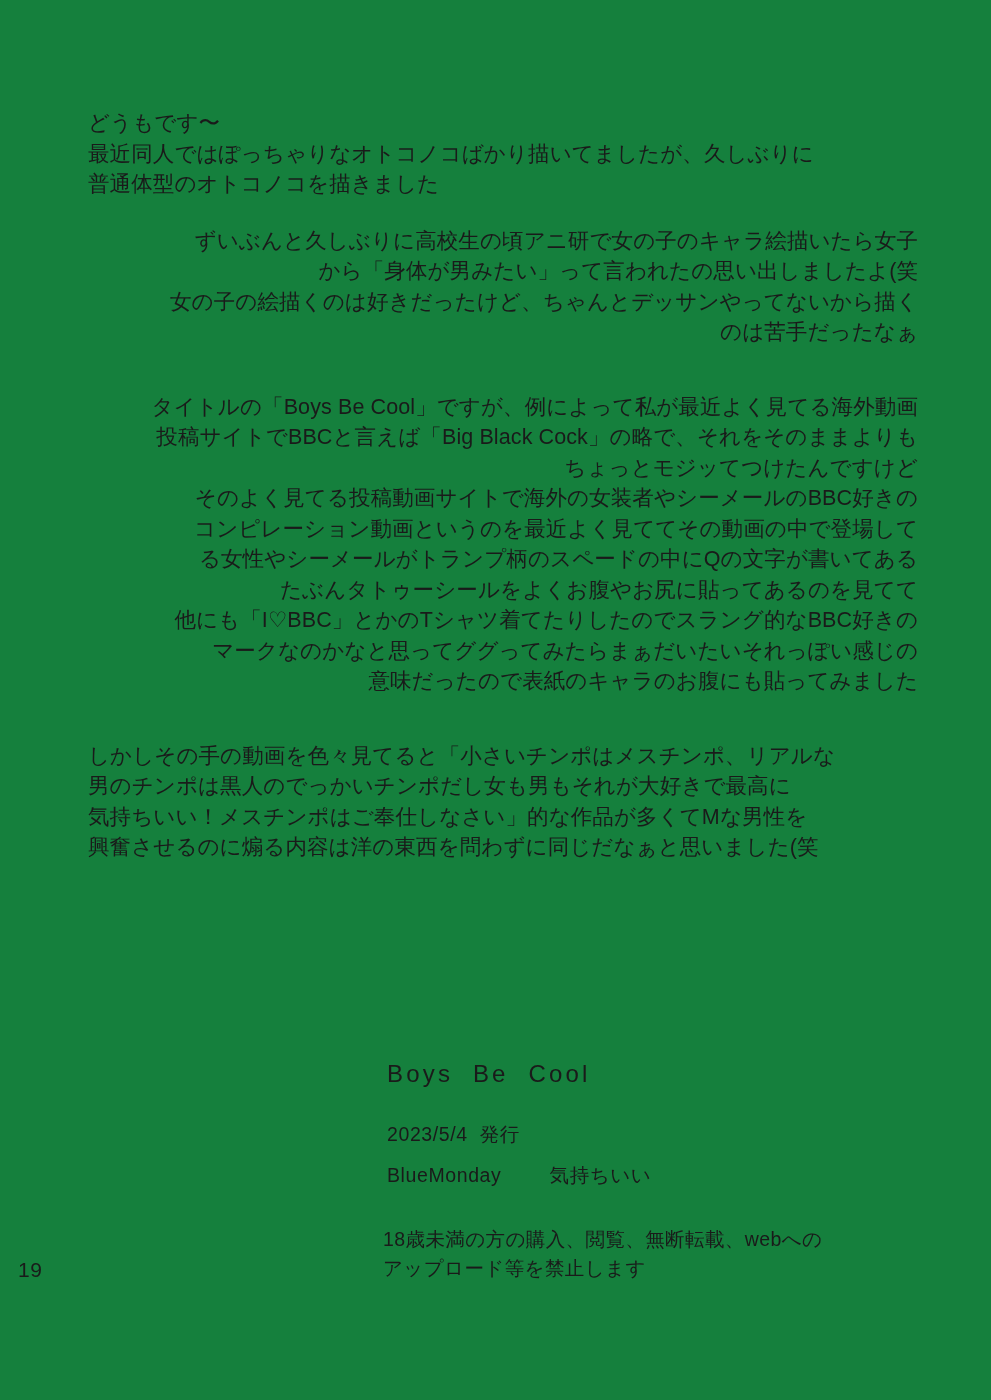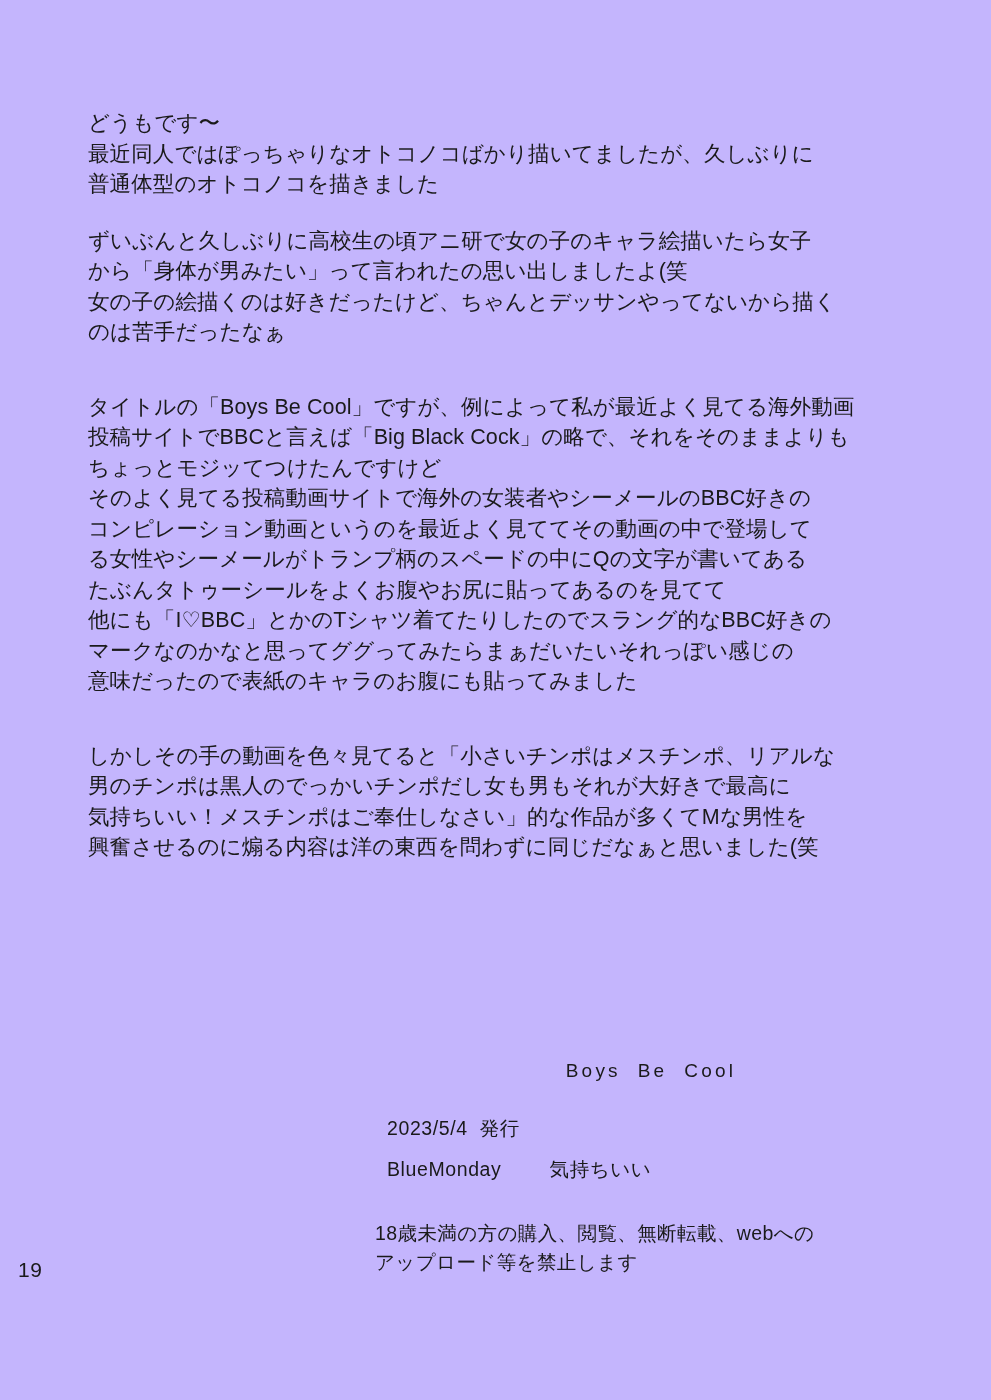--- a/index.html
+++ b/index.html
@@ -11,69 +11,69 @@
     width: 991px;
     height: 1400px;
     position: relative;
     font-family: "Liberation Sans", sans-serif;
     color: #1a1a1a;
     overflow: hidden;
   }
   .page {
     position: absolute;
     inset: 0;
-    background: #c4b5fd;
+    background: #15803d;
     padding-left: 35px;
   }
   .afterword {
     position: absolute;
     left: 88px;
     top: 108px;
     width: 830px;
   }
   .para {
     margin: 0 0 26px 0;
     font-size: 21.5px;
     line-height: 1.42;
     letter-spacing: 0.1px;
     white-space: pre-wrap;
     font-family: "Liberation Sans", sans-serif;
   }
   .para.gap-big {
     margin-bottom: 44px;
+    text-align: right;
   }
   .colophon {
     position: absolute;
     left: 375px;
     top: 1060px;
     width: 540px;
   }
   .colophon-title {
-    font-size: 19px;
+    font-size: 24px;
     letter-spacing: 3.2px;
     margin: 0 0 32px 12px;
     white-space: pre;
-    text-align: center;
   }
   .colophon-line {
     font-size: 19.5px;
     line-height: 1.5;
     margin: 12px;
     letter-spacing: 0.6px;
     white-space: pre;
   }
   .colophon-block {
     margin-bottom: 34px;
   }
   .notice {
     font-size: 19.5px;
     line-height: 1.52;
     letter-spacing: 0.4px;
     white-space: pre-wrap;
-    margin: 0;
+    margin: 8px;
   }
   .page-number {
     position: absolute;
     left: 18px;
     top: 1258px;
     font-size: 21px;
     letter-spacing: 0.5px;
   }
 </style>
 </head>

